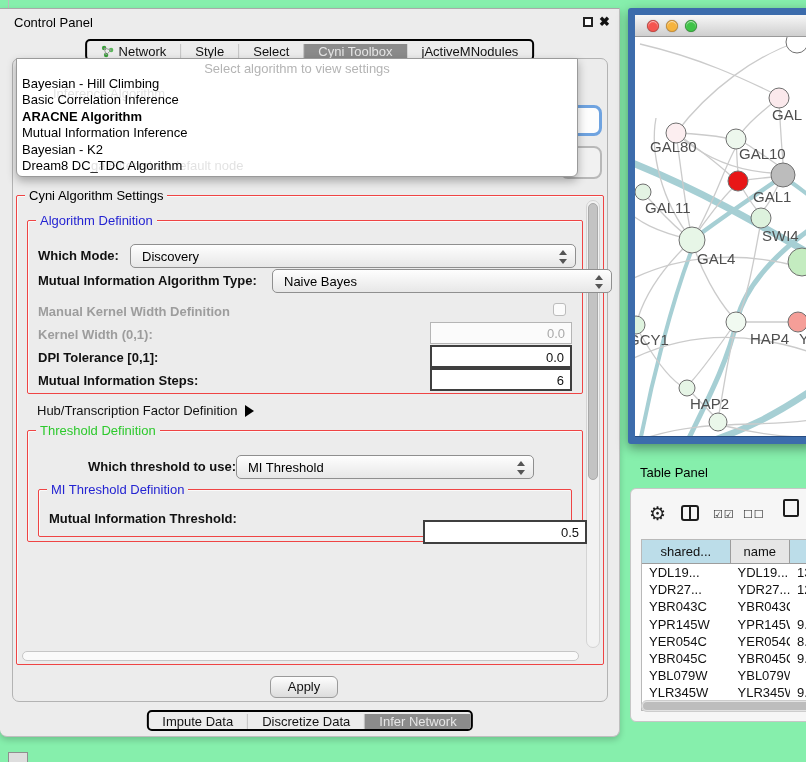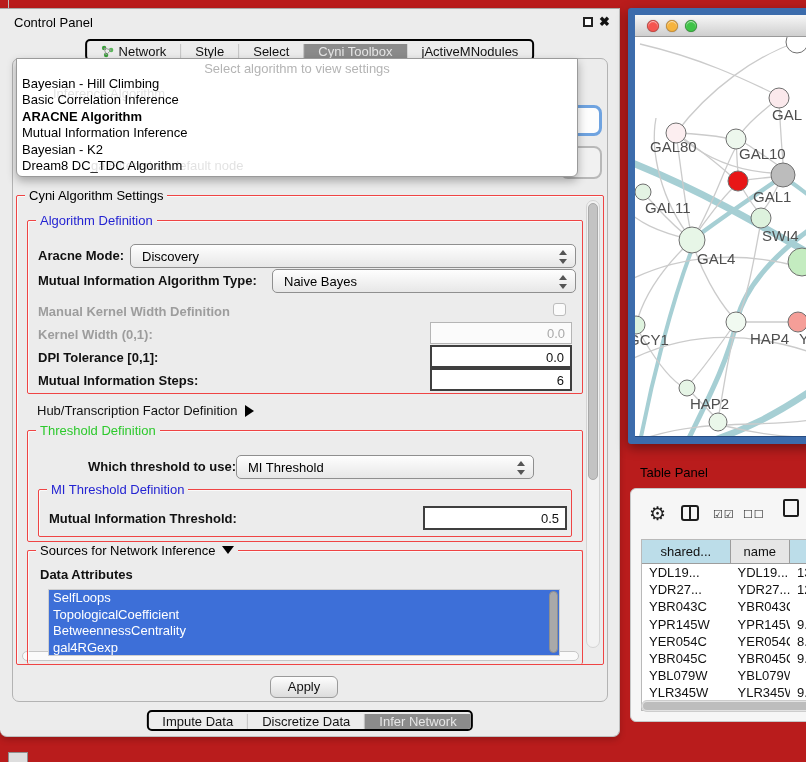--- a/index.html
+++ b/index.html
@@ -1,18 +1,18 @@
 <!DOCTYPE html>
 <html><head>
 <meta charset="utf-8">
 <style>
   * { margin:0; padding:0; box-sizing:border-box; }
   html,body { width:806px; height:762px; }
   body { font-family:"Liberation Sans",sans-serif; font-size:13px; color:#111; }
-  #screen { position:relative; width:806px; height:762px; background:#b91c1c; overflow:hidden; }
+  #screen { position:relative; width:806px; height:762px; background:#86efac; overflow:hidden; }
 
   
   .edge-tick { position:absolute; left:8px; top:0; width:1px; height:9px; background:#bdbdbd; }
   #control-panel { position:absolute; left:0; top:8px; width:620px; height:729px;
     background:#ececec; border-top:1px solid #a9a9a9; border-right:1px solid #bfbfbf;
     border-bottom:1px solid #bfbfbf; border-radius:0 0 7px 7px; box-shadow:0 3px 6px rgba(0,0,0,.18); }
   .cp-titlebar { position:absolute; left:0; top:0; width:100%; height:26px; }
   .cp-title { position:absolute; left:14px; top:6px; font-size:13px; color:#000; }
   .float-icon { position:absolute; left:583px; top:8px; width:10px; height:10px; border:2px solid #222; background:#fff; }
   .close-icon { position:absolute; left:599px; top:5px; font-size:13px; font-weight:bold; color:#111; cursor:default; }
@@ -207,31 +207,31 @@
     <div id="settings-group" class="grp">
       <span class="grp-title">Cyni Algorithm Settings</span>
       <div class="vscroll">
           <div class="thumb"></div>
         </div>
       <div class="hscroll-pill"></div>
 
       <div class="grp" style="left:10px; top:24px; width:556px; height:174px;">
         <span class="grp-title blue">Algorithm Definition</span>
 
-        <span class="lbl" style="left:10px; top:27px;">Aracne Mode:</span>
+        <span class="lbl" style="left:10px; top:27px;">Which Mode:</span>
         <div class="combo" style="left:102px; top:23px; width:446px;">
           <span class="cval">Discovery</span>
           <span class="stepper">
               <span class="tri-up"></span>
               <span class="tri-dn"></span>
             </span>
         </div>
 
         <span class="lbl" style="left:10px; top:52px;text-align:center;">Mutual Information Algorithm Type:</span>
-        <div class="combo" style="left:244px; top:48px; width:304px;">
+        <div class="combo" style="left:244px; top:48px; width:340px;">
           <span class="cval">Naive Bayes</span>
           <span class="stepper">
               <span class="tri-up"></span>
               <span class="tri-dn"></span>
             </span>
         </div>
 
         <span class="lbl dis" style="left:10px; top:83px;">Manual Kernel Width Definition</span>
         <span class="checkbox" style="left:525px; top:82px;"></span>
 
@@ -257,37 +257,24 @@
           <span class="cval">MI Threshold</span>
           <span class="stepper">
               <span class="tri-up"></span>
               <span class="tri-dn"></span>
             </span>
         </div>
 
         <div class="grp" style="left:10px; top:58px; width:534px; height:48px;padding-left:8px;">
           <span class="grp-title blue">MI Threshold Definition</span>
           <span class="lbl" style="left:10px; top:21px;">Mutual Information Threshold:</span>
-          <div class="tfield enabled" style="left:384px; top:16px; width:144px; height:24px;">0.5</div>
-        </div>
-      </div>
-
-      <div class="grp" style="left:10px; top:354px; width:556px; height:114px; border-bottom:none;">
-        <span class="grp-title">
-          <span>Sources for Network Inference</span><span class="arrow-down"></span>
-        </span>
-        <span class="lbl" style="left:12px; top:16px;">Data Attributes</span>
-        <div id="attr-list">
-          <div class="lsb"></div>
-        <div class="li">SelfLoops</div>
-            <div class="li">TopologicalCoefficient</div>
-            <div class="li">BetweennessCentrality</div>
-            <div class="li">gal4RGexp</div>
-          </div>
-      </div>
+          <div class="tfield enabled" style="left:384px; top:30px; width:164px; height:24px;">0.5</div>
+        </div>
+      </div>
+
     </div>
 
     <div id="apply-btn">Apply</div>
 
     <div id="bottom-tabs" class="seg-strip">
         <div class="seg">Impute Data</div>
         <div class="seg">Discretize Data</div>
         <div class="seg sel">Infer Network</div>
       </div>
   </div>

